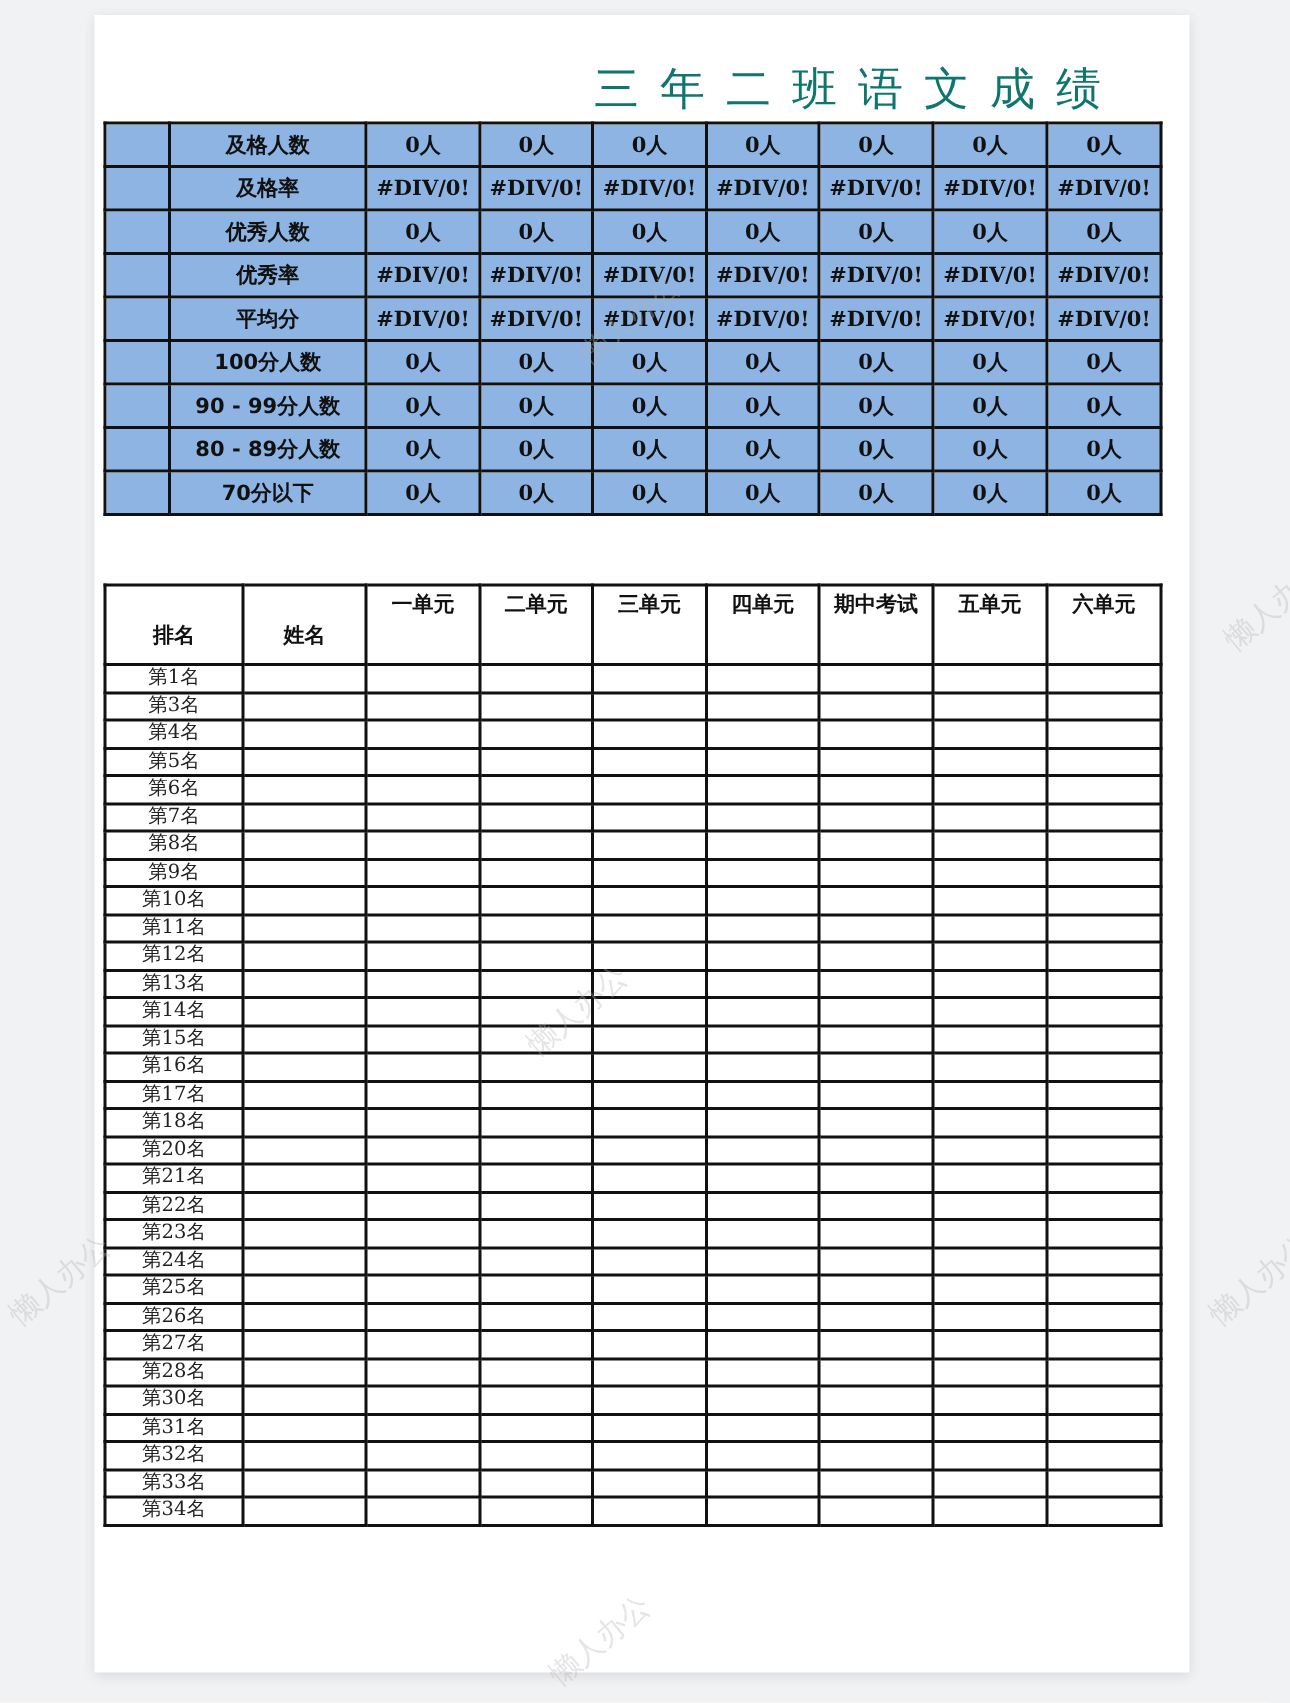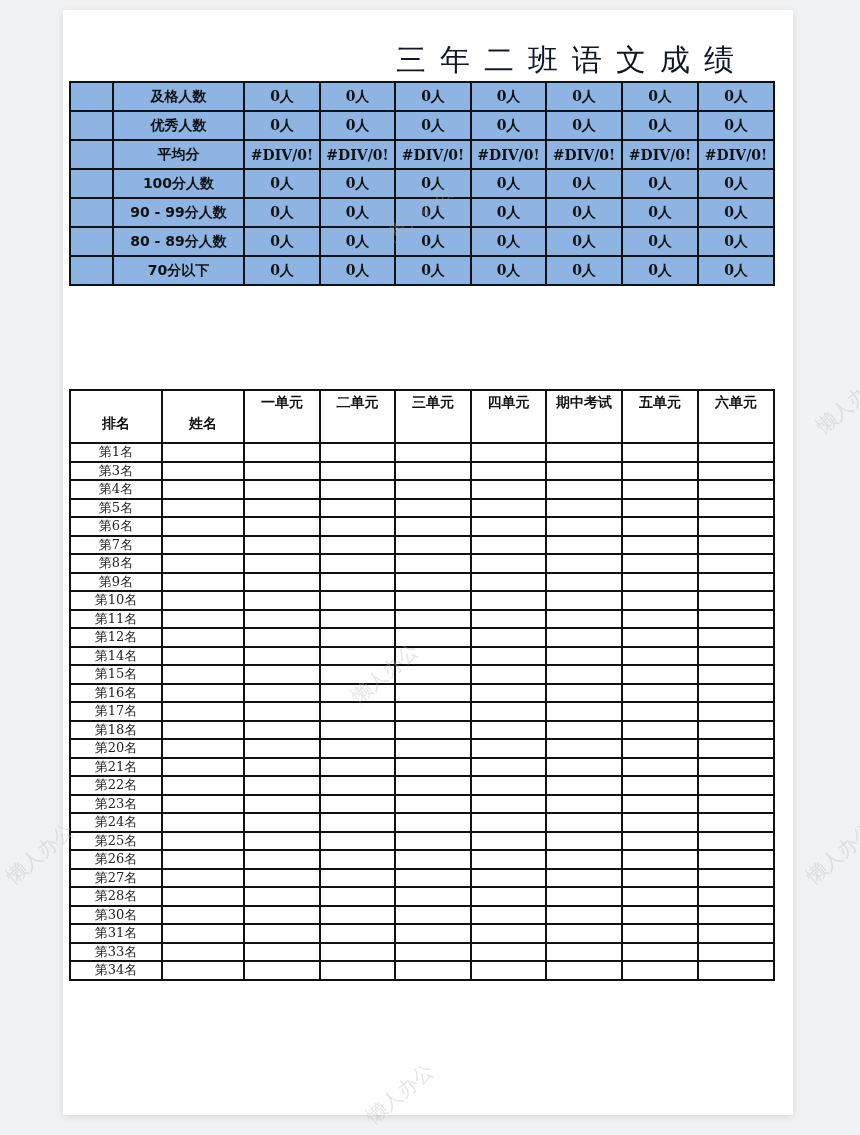--- a/index.html
+++ b/index.html
@@ -13,21 +13,21 @@
   .page {
     position: absolute; left: 63px; top: 10px;
     width: 730px; height: 1105px;
     background: #ffffff;
     box-shadow: 0 2px 8px rgba(0,0,0,0.10);
   }
   .title {
     position: absolute; left: 396px; top: 40px;
     width: 380px; height: 40px;
     font-family: "DejaVu Sans", "Liberation Sans", sans-serif;
-    font-size: 30px; letter-spacing: 14px; color: #0f172a;
+    font-size: 30px; letter-spacing: 14px; color: #0f766e;
     white-space: nowrap; line-height: 40px;
   }
   table { border-collapse: collapse; position: absolute; table-layout: fixed; }
   td { border: 2px solid #111; padding: 0; text-align: center; overflow: hidden; white-space: nowrap; }
   .stats { left: 69px; top: 81px; width: 704px; }
   .stats td {
     background: #8db4e2; height: 27px;
     font-size: 14px; font-weight: bold; color: #111;
     font-family: "DejaVu Serif", "Liberation Serif", serif;
   }
@@ -72,28 +72,50 @@
         <td>0人</td>
         <td>0人</td>
         <td>0人</td>
         <td>0人</td>
         <td>0人</td>
         <td>0人</td>
         <td>0人</td>
       </tr>
       <tr>
         <td></td>
+        <td class="lbl">及格率</td>
+        <td>#DIV/0!</td>
+        <td>#DIV/0!</td>
+        <td>#DIV/0!</td>
+        <td>#DIV/0!</td>
+        <td>#DIV/0!</td>
+        <td>#DIV/0!</td>
+        <td>#DIV/0!</td>
+      </tr>
+      <tr>
+        <td></td>
         <td class="lbl">优秀人数</td>
         <td>0人</td>
         <td>0人</td>
         <td>0人</td>
         <td>0人</td>
         <td>0人</td>
         <td>0人</td>
         <td>0人</td>
+      </tr>
+      <tr>
+        <td></td>
+        <td class="lbl">优秀率</td>
+        <td>#DIV/0!</td>
+        <td>#DIV/0!</td>
+        <td>#DIV/0!</td>
+        <td>#DIV/0!</td>
+        <td>#DIV/0!</td>
+        <td>#DIV/0!</td>
+        <td>#DIV/0!</td>
       </tr>
       <tr>
         <td></td>
         <td class="lbl">平均分</td>
         <td>#DIV/0!</td>
         <td>#DIV/0!</td>
         <td>#DIV/0!</td>
         <td>#DIV/0!</td>
         <td>#DIV/0!</td>
         <td>#DIV/0!</td>
@@ -285,20 +307,31 @@
         <td></td>
         <td></td>
         <td></td>
         <td></td>
         <td></td>
         <td></td>
         <td></td>
         <td></td>
       </tr>
       <tr class="row">
+        <td>第13名</td>
+        <td></td>
+        <td></td>
+        <td></td>
+        <td></td>
+        <td></td>
+        <td></td>
+        <td></td>
+        <td></td>
+      </tr>
+      <tr class="row">
         <td>第14名</td>
         <td></td>
         <td></td>
         <td></td>
         <td></td>
         <td></td>
         <td></td>
         <td></td>
         <td></td>
       </tr>
@@ -451,20 +484,31 @@
         <td></td>
         <td></td>
         <td></td>
         <td></td>
         <td></td>
         <td></td>
         <td></td>
       </tr>
       <tr class="row">
         <td>第31名</td>
+        <td></td>
+        <td></td>
+        <td></td>
+        <td></td>
+        <td></td>
+        <td></td>
+        <td></td>
+        <td></td>
+      </tr>
+      <tr class="row">
+        <td>第32名</td>
         <td></td>
         <td></td>
         <td></td>
         <td></td>
         <td></td>
         <td></td>
         <td></td>
         <td></td>
       </tr>
       <tr class="row">

